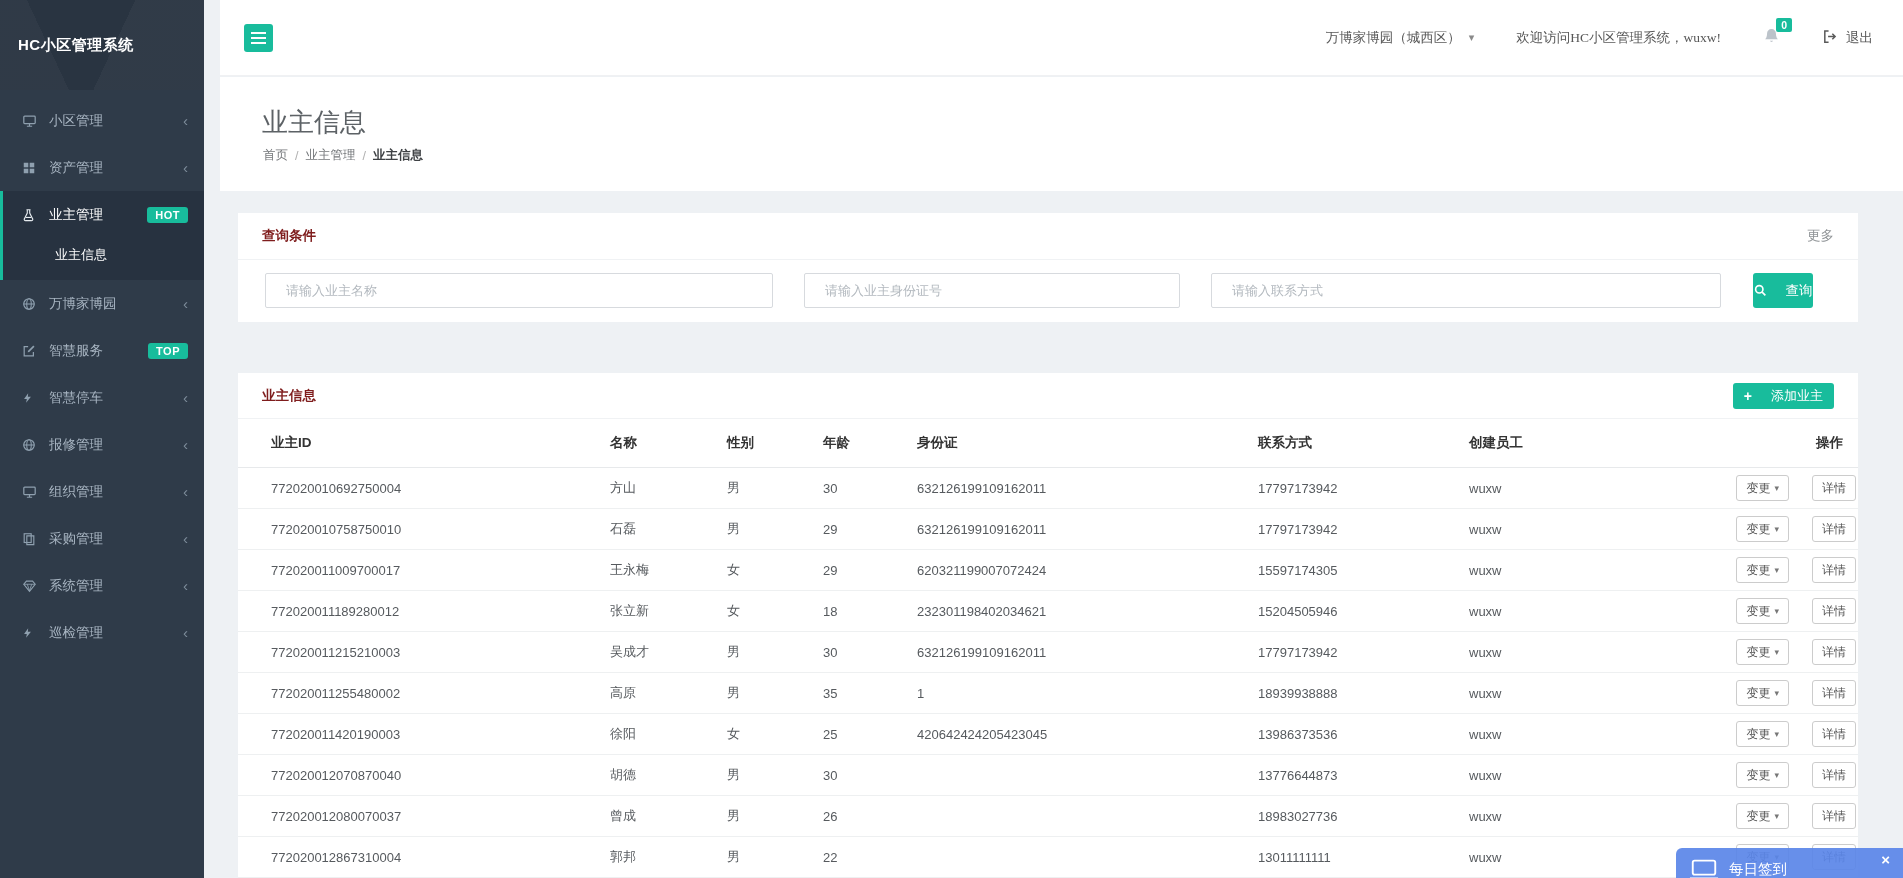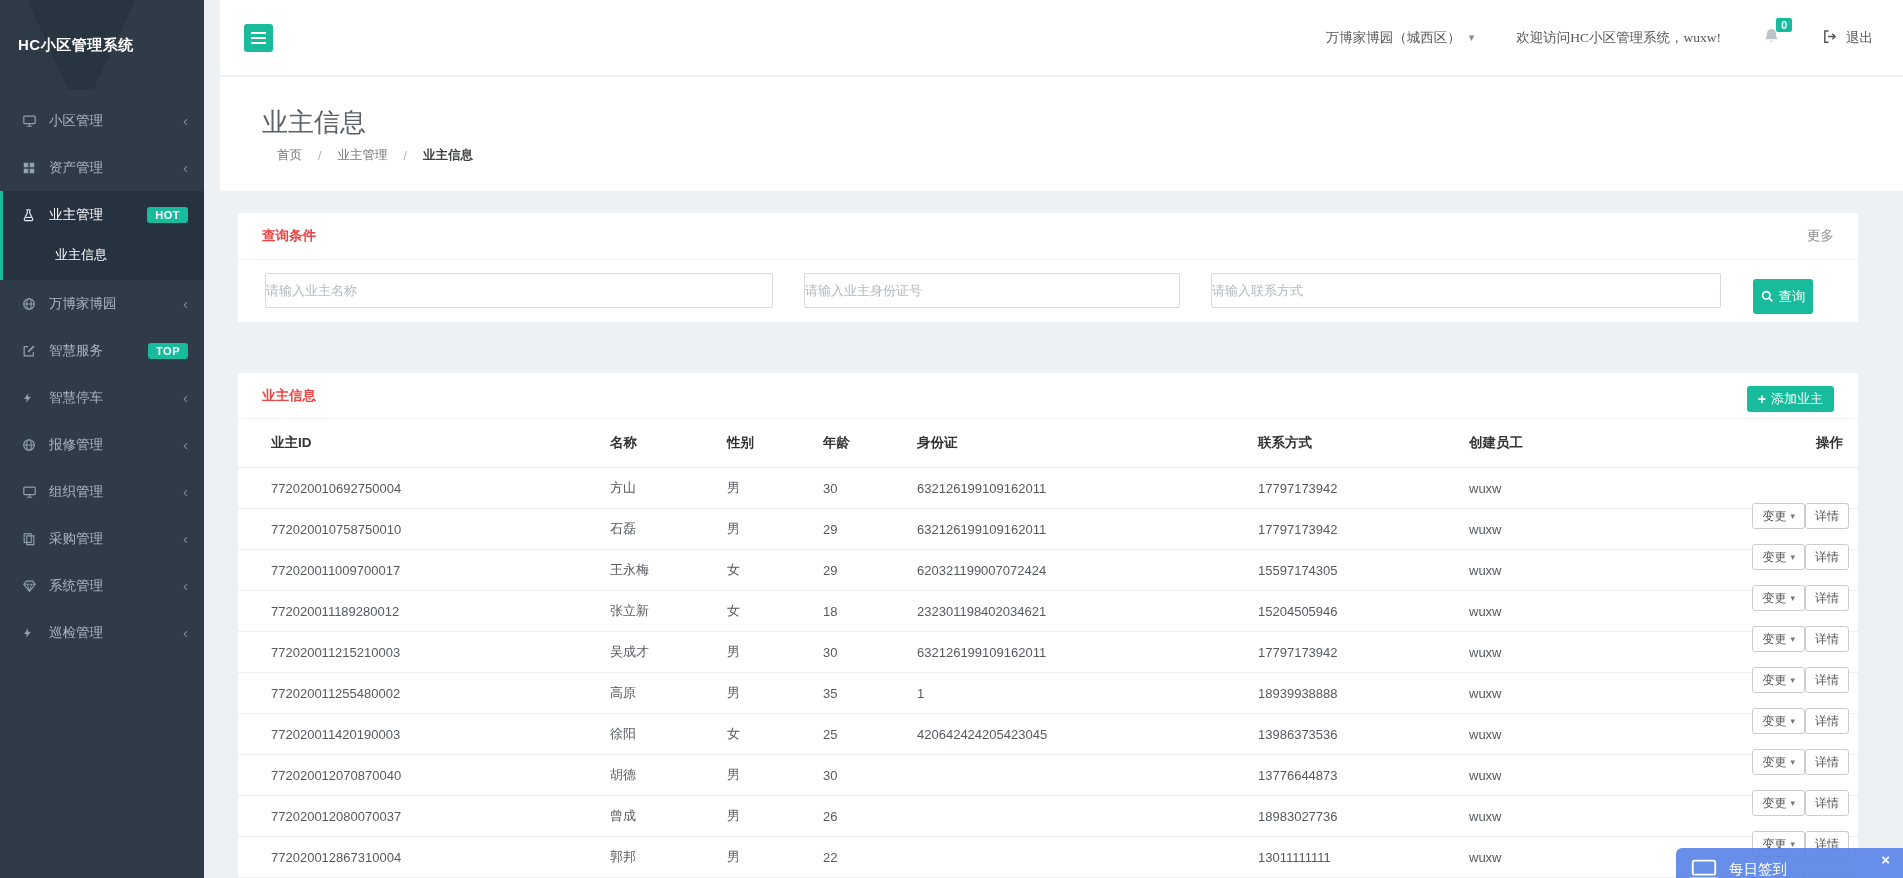--- a/index.html
+++ b/index.html
@@ -53,59 +53,59 @@
   .welcome { margin-right:42px;font-family:Liberation Serif, serif; }
   .bell-wrap { position:relative; margin-right:42px; cursor:pointer; }
   .bell-badge {
     position:absolute; top:-9px; right:-12px; background:#18bc9c; color:#fff;
     font-size:10.5px; font-weight:bold; padding:1px 5px; border-radius:2px;
   }
   .logout { display:flex; align-items:center; gap:9px; cursor:pointer; }
   
   .page-header { position:absolute; left:220px; top:77px; width:1683px; height:114px; background:#fff; }
   .page-title { position:absolute; left:42px; top:28px; font-size:26px; font-weight:400; color:#5d6266; }
-  .breadcrumb { position:absolute; left:57px; top:70px; font-size:12.5px; color:#75787b; display:flex; gap:16px; align-items:center; }
+  .breadcrumb { position:absolute; left:43px; top:70px; font-size:12.5px; color:#75787b; display:flex; gap:7px; align-items:center; }
   .breadcrumb .sep { color:#b0b0b0; }
   .breadcrumb .crumb { cursor:pointer; }
   .breadcrumb .crumb.last { font-weight:bold; color:#3e4144; cursor:default; }
   
   .panel { position:absolute; left:238px; width:1620px; background:#fff; }
   .panel-head { display:flex; align-items:center; padding:0 24px; border-bottom:1px solid #f0f2f4; }
-  .panel-title { font-size:13.5px; font-weight:bold; color:#ef4444; }
+  .panel-title { font-size:13.5px; font-weight:bold; color:#7f1d1d; }
   .search-panel { top:213px; height:109px; }
   .search-panel .panel-head { height:47px; }
   .more-link { margin-left:auto; color:#8f9396; font-size:13.5px; cursor:pointer; }
   .search-body { position:relative; height:61px; }
   .txt-input {
     position:absolute; top:13px; height:35px; border:1px solid #d7dade; border-radius:2px;
-    padding:0 0; font-size:13px; color:#444; outline:none; background:#fff;
+    padding:0 20px; font-size:13px; color:#444; outline:none; background:#fff;
     font-family:"Liberation Sans","DejaVu Sans",sans-serif;
   }
   .txt-input::placeholder { color:#b3b9bf; }
   .in-name { left:27px;  width:508px; }
   .in-idcard { left:566px; width:376px; }
   .in-phone { left:973px; width:510px; }
   .btn-green {
     background:#18bc9c; color:#fff; border:none; border-radius:3px; cursor:pointer;
-    display:flex; align-items:center; justify-content:center; gap:5px;
-    font-size:13.5px; font-family:"Liberation Sans","DejaVu Sans",sans-serif;margin-top:6px;
+    display:flex; align-items:center; justify-content:center; gap:19px;
+    font-size:13.5px; font-family:"Liberation Sans","DejaVu Sans",sans-serif;
   }
   .btn-query { position:absolute; left:1515px; top:13px; width:60px; height:35px; }
   
   .table-panel { top:373px; height:505px; }
   .table-panel .panel-head { height:46px; }
   .btn-add { margin-left:auto; height:26px; padding:0 11px; font-size:13px; }
   .btn-add .plus { font-size:14px; font-weight:bold; }
   .thead { position:relative; height:49px; border-bottom:1px solid #e7e9eb; }
   .thead span { position:absolute; top:50%; transform:translateY(-50%); font-size:13.5px; font-weight:bold; color:#333; }
   .trow { position:relative; height:41px; border-bottom:1px solid #eef0f1; }
   .cell { position:absolute; top:50%; transform:translateY(-50%); font-size:13px; color:#565a5e; white-space:nowrap; }
   .c-id{left:33px} .c-name{left:372px} .c-gender{left:489px} .c-age{left:585px}
   .c-idcard{left:679px} .c-phone{left:1020px} .c-creator{left:1231px}
-  .h-actions{right:15px} .c-actions{right:9px; display:flex; gap:0;margin-top:28px;}
+  .h-actions{right:15px} .c-actions{right:2px; display:flex; gap:23px;}
   .btn-outline {
     height:26px; background:#fff; border:1px solid #ccc; border-radius:3px; color:#555;
     font-size:12px; padding:0 9px; cursor:pointer; display:flex; align-items:center; gap:4px;
     font-family:"Liberation Sans","DejaVu Sans",sans-serif; white-space:nowrap;
   }
   .btn-outline .caret { font-size:9px; color:#777; }
   
   .toast {
     position:absolute; left:1676px; top:848px; width:227px; height:42px; z-index:50;
     background:rgba(90,134,232,0.92); border-top-left-radius:6px;

